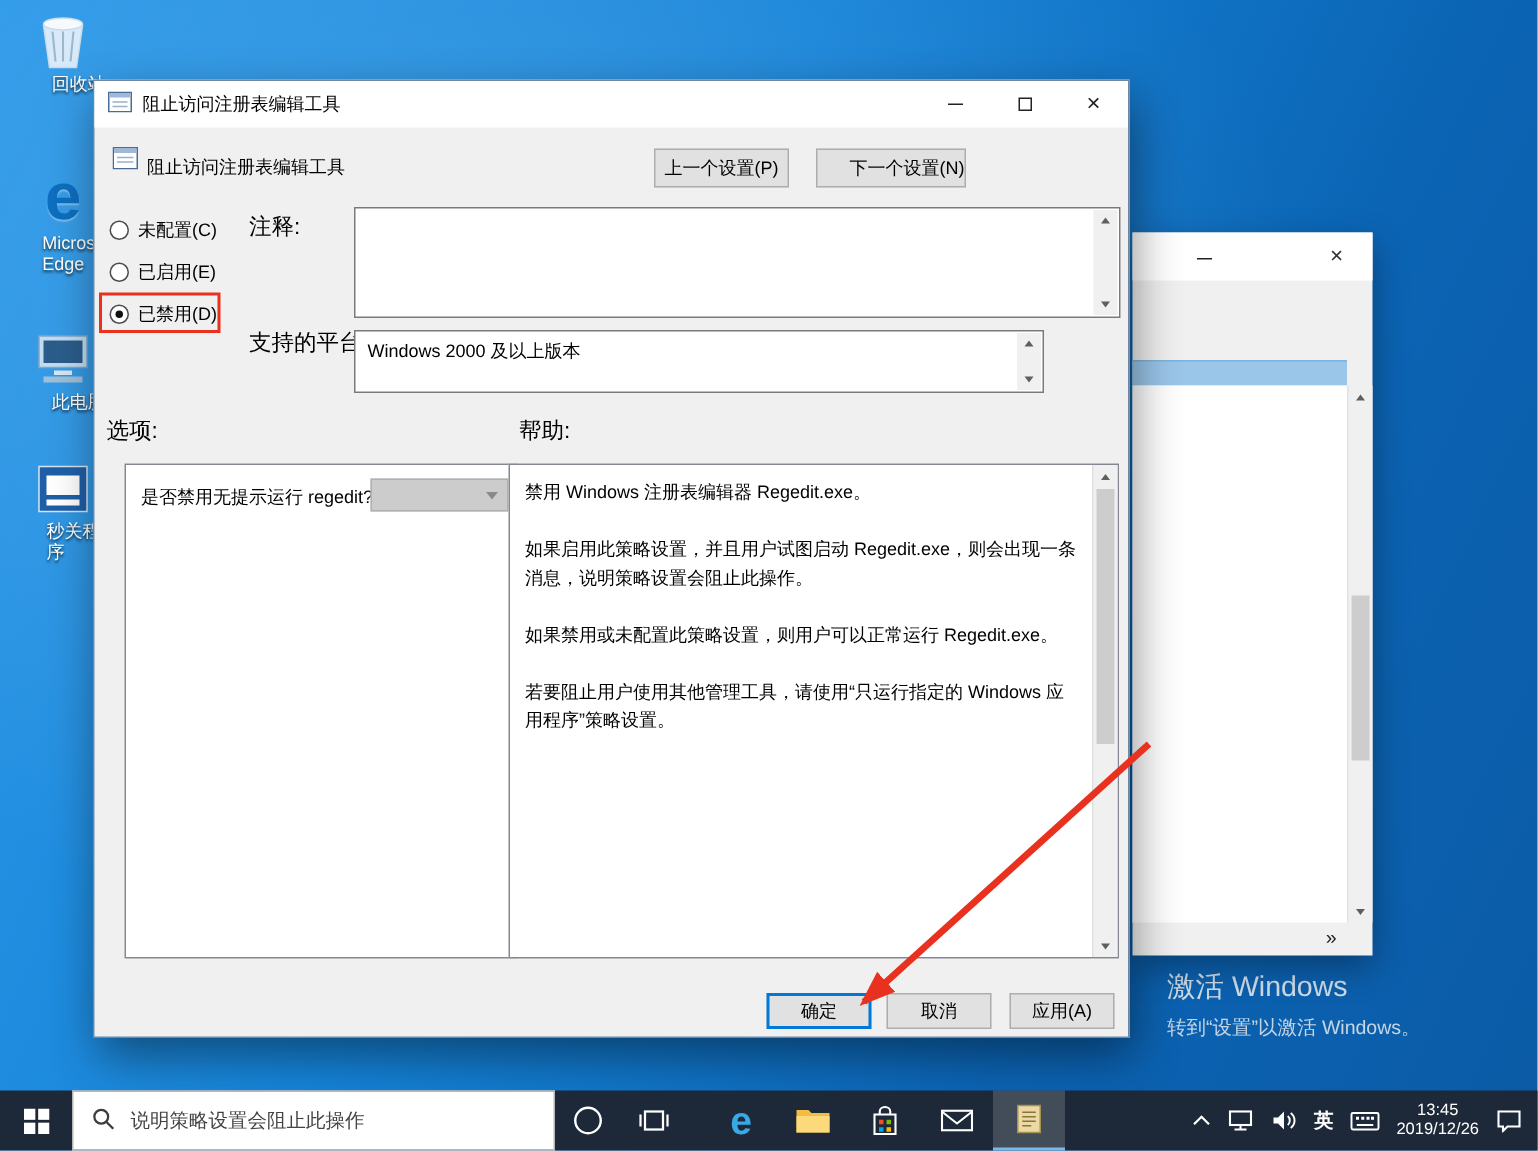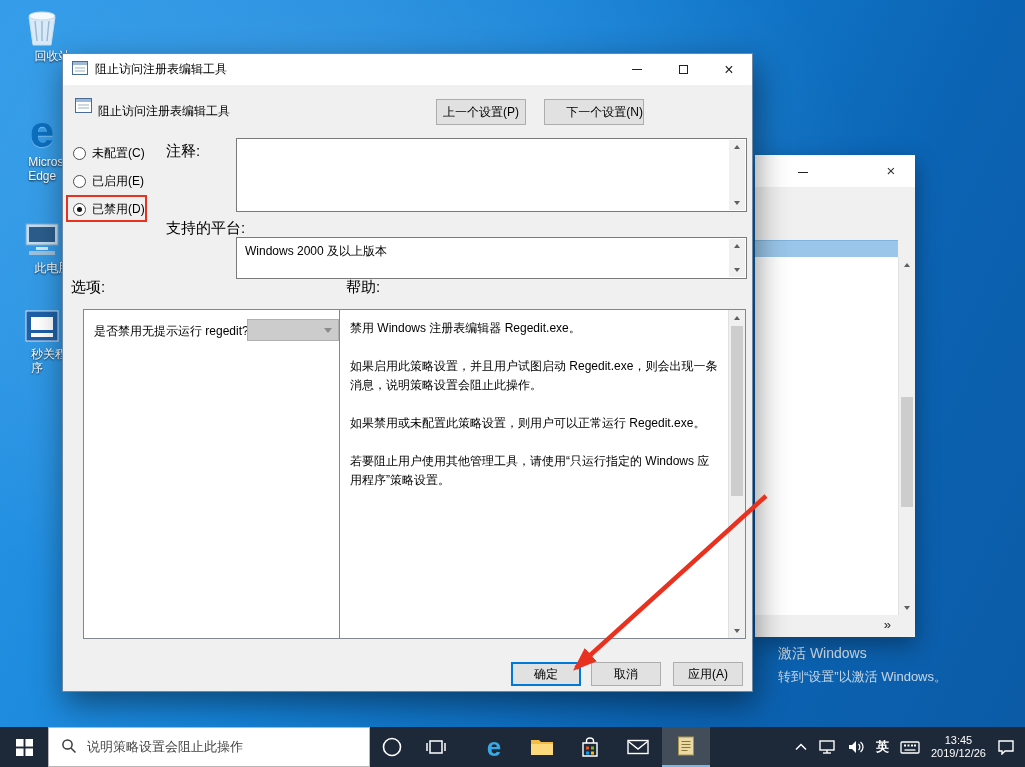--- a/index.html
+++ b/index.html
@@ -12,21 +12,21 @@
       linear-gradient(115deg,#2e9ae9 0%,#1583d8 40%,#0b64b4 72%,#0b5ba6 100%); }
 
   
   .dicon { position:absolute; width:64px; display:flex; flex-direction:column; align-items:center; gap:3px; z-index:1; cursor:default; }
   .dicon-img { height:40px; display:flex; align-items:flex-end; justify-content:center; }
   .dlabel { color:#fff; font-size:12px; line-height:14px; text-align:left; text-shadow:0 1px 2px rgba(0,0,0,.8);padding-left:21px; }
   .edge-e { font-size:44px; font-weight:bold; color:#0d6fc0; text-shadow:0 1px 1px rgba(255,255,255,.35); line-height:40px; }
 
   
   .watermark { position:absolute; left:778px; top:645px; z-index:2; pointer-events:none; }
-  .wm1 { font-size:14px; color:rgba(242,242,242,.85); }
+  .wm1 { font-size:19px; color:rgba(242,242,242,.85); }
   .wm2 { font-size:13px; color:rgba(242,242,242,.8); margin-top:5px; }
 
   
   .bgwin { position:absolute; left:755px; top:155px; width:160px; height:482px; background:#f0f0f0; box-shadow:0 8px 22px rgba(0,0,0,.35); z-index:2; }
   .bw-titlebar { position:absolute; left:0; top:0; right:0; height:32px; background:#fff; }
   .bw-min { position:absolute; left:36px; top:8px; width:24px; height:18px; display:flex; align-items:center; justify-content:center; }
   .bw-close { position:absolute; right:12px; top:7px; font-size:15px; color:#333; width:24px; text-align:center; }
   .bw-bluerow { position:absolute; left:0; top:85px; right:17px; height:17px; background:#9ac6e9; border-top:1px solid #7eb3dd; }
   .bw-white { position:absolute; left:0; top:102px; right:17px; height:358px; background:#fff; }
   .bw-more { position:absolute; right:24px; bottom:5px; font-size:13px; color:#222; }
@@ -58,21 +58,21 @@
   .btn-next { left:481px; top:14px; width:100px;text-align:right; }
 
   .radio-row { position:absolute; left:10px; height:18px; display:flex; align-items:center; gap:6px; }
   .radio { width:13px; height:13px; border:1px solid #4c4c4c; border-radius:50%; background:#fff; position:relative; flex:0 0 auto; }
   .radio.checked::after { content:""; position:absolute; left:3px; top:3px; width:5px; height:5px; border-radius:50%; background:#101010; }
   .red-box { position:absolute; left:3px; top:110px; width:81px; height:27px; border:2px solid #e8321f; z-index:5; pointer-events:none; }
 
   .lbl { position:absolute; font-size:15px; }
   .textbox { position:absolute; background:#fff; border:1px solid #7a7a7a; }
   .tb-comment { left:173px; top:53px; width:511px; height:74px; }
-  .tb-supported { left:173px; top:152px; width:511px; height:42px; }
+  .tb-supported { left:173px; top:135px; width:460px; height:42px; }
   .sup-text { position:absolute; left:8px; top:5px; }
   .spin { position:absolute; top:1px; right:1px; bottom:1px; width:16px; background:#f0f0f0; }
   .sp { position:absolute; left:0; right:0; height:14px; display:flex; align-items:center; justify-content:center; }
   .sp.up { top:0; } .sp.dn { bottom:0; }
 
   .panel { position:absolute; background:#fff; border:1px solid #828790; }
   .options-panel { left:20px; top:224px; width:262px; height:330px; }
   .help-panel { left:276px; top:224px; width:407px; height:330px; }
   .opt-q { position:absolute; left:10px; top:13px; white-space:nowrap; }
   .combo { position:absolute; left:163px; top:9px; width:92px; height:22px; background:#cccccc; border:1px solid #b0b0b0; }

